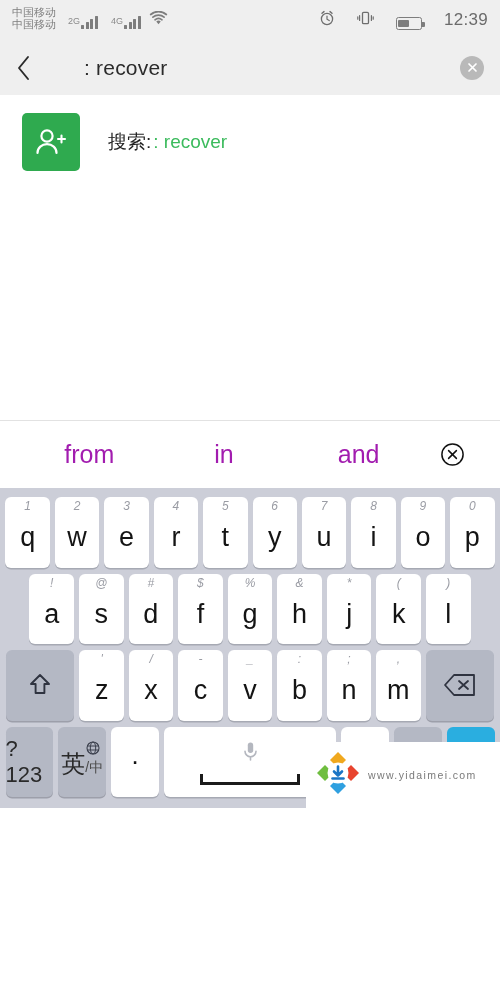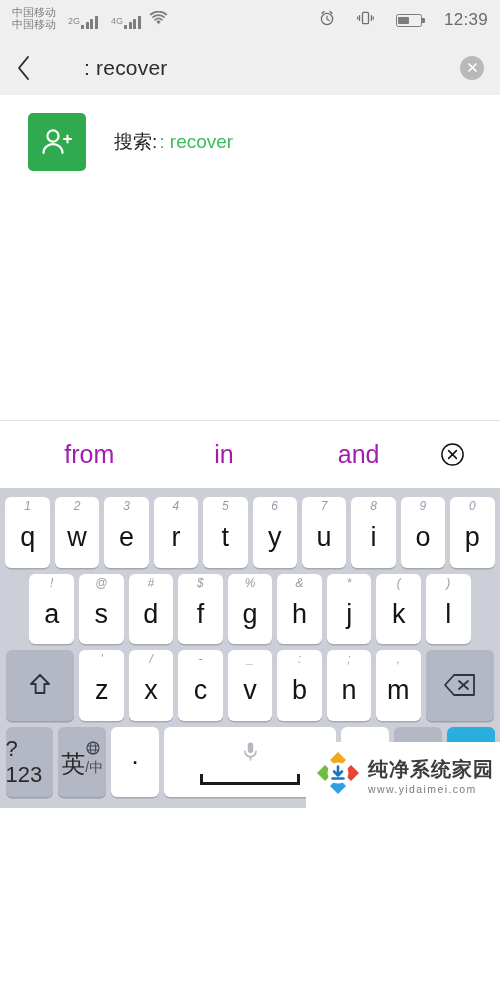--- a/index.html
+++ b/index.html
@@ -19,40 +19,40 @@
   }
   .sb-left { display: flex; align-items: flex-end; }
   .carriers { display: flex; flex-direction: column; line-height: 1.08; font-size: 11px; color: #7d7d7d; padding-bottom: 2px;}
   .sig-group { display: flex; align-items: flex-start; margin-left: 12px; padding-bottom: 4px;}
   .sig-label { font-size: 9px; color: #8a8a8a; margin-right: 1px; align-self: flex-start; margin-top: 1px;}
   .bars { display: flex; align-items: flex-end; height: 14px; }
   .bars i { display: block; width: 3px; margin-right: 1.5px; background: #7d7d7d; border-radius: .5px;}
   .bars i:nth-child(1){height:4px;} .bars i:nth-child(2){height:7px;}
   .bars i:nth-child(3){height:10px;} .bars i:nth-child(4){height:13px;}
   .wifi { margin-left: 7px; padding-bottom: 3px; }
-  .sb-right { display: flex; align-items: center; gap: 22px; }
+  .sb-right { display: flex; align-items: flex-end; gap: 22px; }
   .clock-txt { font-size: 17px; color: #6b6b6b; letter-spacing: .3px; }
   .batt { width: 26px; height: 13px; border: 1.6px solid #7d7d7d; border-radius: 2.5px; position: relative; display:flex; align-items:center; }
   .batt::after { content:""; position:absolute; right:-4px; top:3.5px; width:2.5px; height:5px; background:#7d7d7d; border-radius:0 1px 1px 0;}
   .batt-fill { height: 7px; width: 11px; background: #7d7d7d; margin-left: 1.5px; border-radius:1px;}
 
   
   .searchbar {
     height: 55px; flex: 0 0 55px; background: #efefef;
     display: flex; align-items: center; padding: 0 16px;
   }
   .back-btn { width: 34px; height: 40px; display: flex; align-items: center; justify-content: flex-start; }
   .query-text { flex: 1; font-size: 21px; color: #2b2b2b; margin-left: 34px; letter-spacing: .2px; }
   .clear-btn {
     width: 24px; height: 24px; border-radius: 50%; background: #b9b9b9;
     display: flex; align-items: center; justify-content: center; flex: 0 0 24px;
   }
 
   
-  .content { flex: 1 1 auto; background: #ffffff; padding-left: 6px; }
+  .content { flex: 1 1 auto; background: #ffffff; }
   .result-row { display: flex; align-items: center; padding: 18px 22px; }
   .result-avatar {
     width: 58px; height: 58px; border-radius: 5px; flex: 0 0 58px;
     display: flex; align-items: center; justify-content: center;
   }
   .result-label { margin-left: 28px; font-size: 19px; color: #1f1f1f; display: flex; align-items: baseline; }
   .result-label .hl { margin-left: 2px; }
 
   
   .suggest {
@@ -369,18 +369,17 @@
         <path d="M23 2l8 8-8 8-8-8z" fill="#f0a81e"></path>
         <path d="M44 23l-8 8-8-8 8-8z" fill="#e8442f"></path>
         <path d="M23 44l-8-8 8-8 8 8z" fill="#2fa0e0"></path>
         <path d="M2 23l8-8 8 8-8 8z" fill="#6fbe3f"></path>
         <circle cx="23" cy="23" r="10.5" fill="#ffffff"></circle>
         <path d="M23 16.5v9m0 0l-4-4m4 4l4-4" stroke="#1a74c4" stroke-width="2.6" fill="none" stroke-linecap="round" stroke-linejoin="round"></path>
         <path d="M17.5 28.5h11" stroke="#1a74c4" stroke-width="2.6" stroke-linecap="round"></path>
       </svg>
     </span>
     <span class="wm-text">
-      <span class="wm-title">纯净系统家园</span>
       <span class="wm-url">www.yidaimei.com</span>
     </span>
   </div>
 
 </div>
 
 </body></html>

